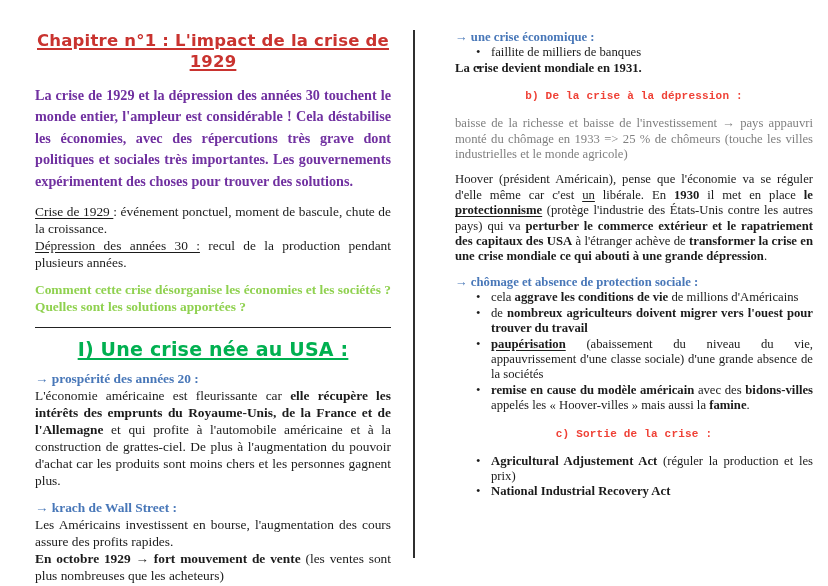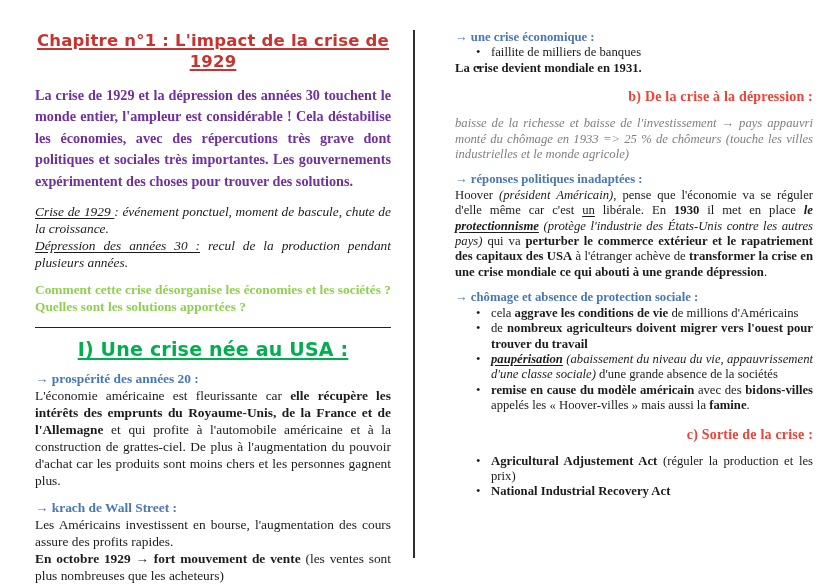--- a/index.html
+++ b/index.html
@@ -23,32 +23,32 @@
     letter-spacing:.2px;text-align:center;margin:0 0 13px 0;
   }
   .intro-para{font-size:14.2px;line-height:21.4px;margin:0 0 11px 0;}
   .para{margin:0;}
   .blue-heading{margin:0;}
   .heading-green{
     font-family:"DejaVu Sans", sans-serif;font-weight:bold;
     font-size:19px;line-height:17px;text-align:center;margin:13px 0 12px 0;letter-spacing:.2px;
   }
   .heading-red{
-    font-family:Liberation Serif, serif;font-weight:bold;
-    font-size:14px;line-height:17px;text-align:right;margin:12px 0 11px 0;letter-spacing:.2px;
+    font-family:Liberation Mono, monospace;font-weight:bold;
+    font-size:11px;line-height:17px;text-align:center;margin:12px 0 11px 0;letter-spacing:.2px;
   }
   .rule{border:0;border-top:1.4px solid #222;margin:12px 0 7px 0;height:0;}
   .vspace{height:10px;}
   .bullets{margin:0;padding:0;list-style:none;}
   .bullets li{position:relative;padding-left:36px;}
   .bullets li .dot{position:absolute;left:21px;top:0;}
 
   
   span.b{font-weight:bold;}
-  span.i{font-style:italic;}
+  span.i{}
   span.u{text-decoration:underline;text-underline-offset:2px;}
   .chapter-title span.u, .heading-green span.u{text-decoration-thickness:1.8px;}
 </style>
 </head>
 <body>
 
 <div class="page">
   <div class="col col-left">
       <div class="chapter-title"><span class="u" style="color: rgb(201, 51, 47);">Chapitre n°1 : L'impact de la crise de 1929</span></div>
       <div class="intro-para"><span class="b" style="color: rgb(112, 48, 160);">La crise de 1929 et la dépression des années 30 touchent le monde entier, l'ampleur est considérable ! Cela déstabilise les économies, avec des répercutions très grave dont politiques et sociales très importantes. Les gouvernements expérimentent des choses pour trouver des solutions.</span></div>
@@ -69,21 +69,20 @@
   <div class="col col-right">
       <div class="blue-heading"><span class="b" style="color: rgb(72, 119, 184);">→ une crise économique :</span></div>
       <ul class="bullets">
         <li><span class="dot">•</span><span>faillite de milliers de banques</span></li>
         <li><span class="dot">•</span></li>
       </ul>
       <div class="para"><span class="b">La crise devient mondiale en 1931.</span></div>
       <div class="heading-red"><span style="color: rgb(239, 65, 54);">b) De la crise à la dépression :</span></div>
       <div class="para"><span class="i" style="color: rgb(127, 127, 127);">baisse de la richesse et baisse de l'investissement → pays appauvri monté du chômage en 1933 =&gt; 25 % de chômeurs (touche les villes industrielles et le monde agricole)</span></div>
       <div class="vspace"></div>
-      <div class="blue-heading"><span class="b" style="color: rgb(72, 119, 184);">→ réponses politiques inadaptées :</span></div>
       <div class="para"><span>Hoover </span><span class="i">(président Américain)</span><span>, pense que l'économie va se réguler d'elle même car c'est </span><span class="u">un</span><span> libérale. En </span><span class="b">1930</span><span> il met en place </span><span class="b i">le </span><span class="b i u">protectionnisme</span><span class="i"> </span><span class="i">(protège l'industrie des États-Unis contre les autres pays)</span><span> qui va </span><span class="b">perturber le commerce extérieur et le rapatriement des capitaux des USA</span><span> à l'étranger achève de </span><span class="b">transformer la crise en une crise mondiale ce qui abouti à une grande dépression</span><span>.</span></div>
       <div class="vspace"></div>
       <div class="blue-heading"><span class="b" style="color: rgb(72, 119, 184);">→ chômage et absence de protection sociale :</span></div>
       <ul class="bullets">
         <li><span class="dot">•</span><span>cela </span><span class="b">aggrave les conditions de vie</span><span> de millions d'Américains</span></li>
         <li><span class="dot">•</span><span>de </span><span class="b">nombreux agriculteurs doivent migrer vers l'ouest pour trouver du travail</span></li>
         <li><span class="dot">•</span><span class="b i u">paupérisation</span><span class="i"> </span><span class="i">(abaissement du niveau du vie, appauvrissement d'une classe sociale)</span><span> d'une grande absence de la sociétés</span></li>
         <li><span class="dot">•</span><span class="b">remise en cause du modèle américain</span><span> avec des </span><span class="b">bidons-villes</span><span> appelés les « Hoover-villes » mais aussi la </span><span class="b">famine</span><span>.</span></li>
       </ul>
       <div class="heading-red"><span style="color: rgb(239, 65, 54);">c) Sortie de la crise :</span></div>

